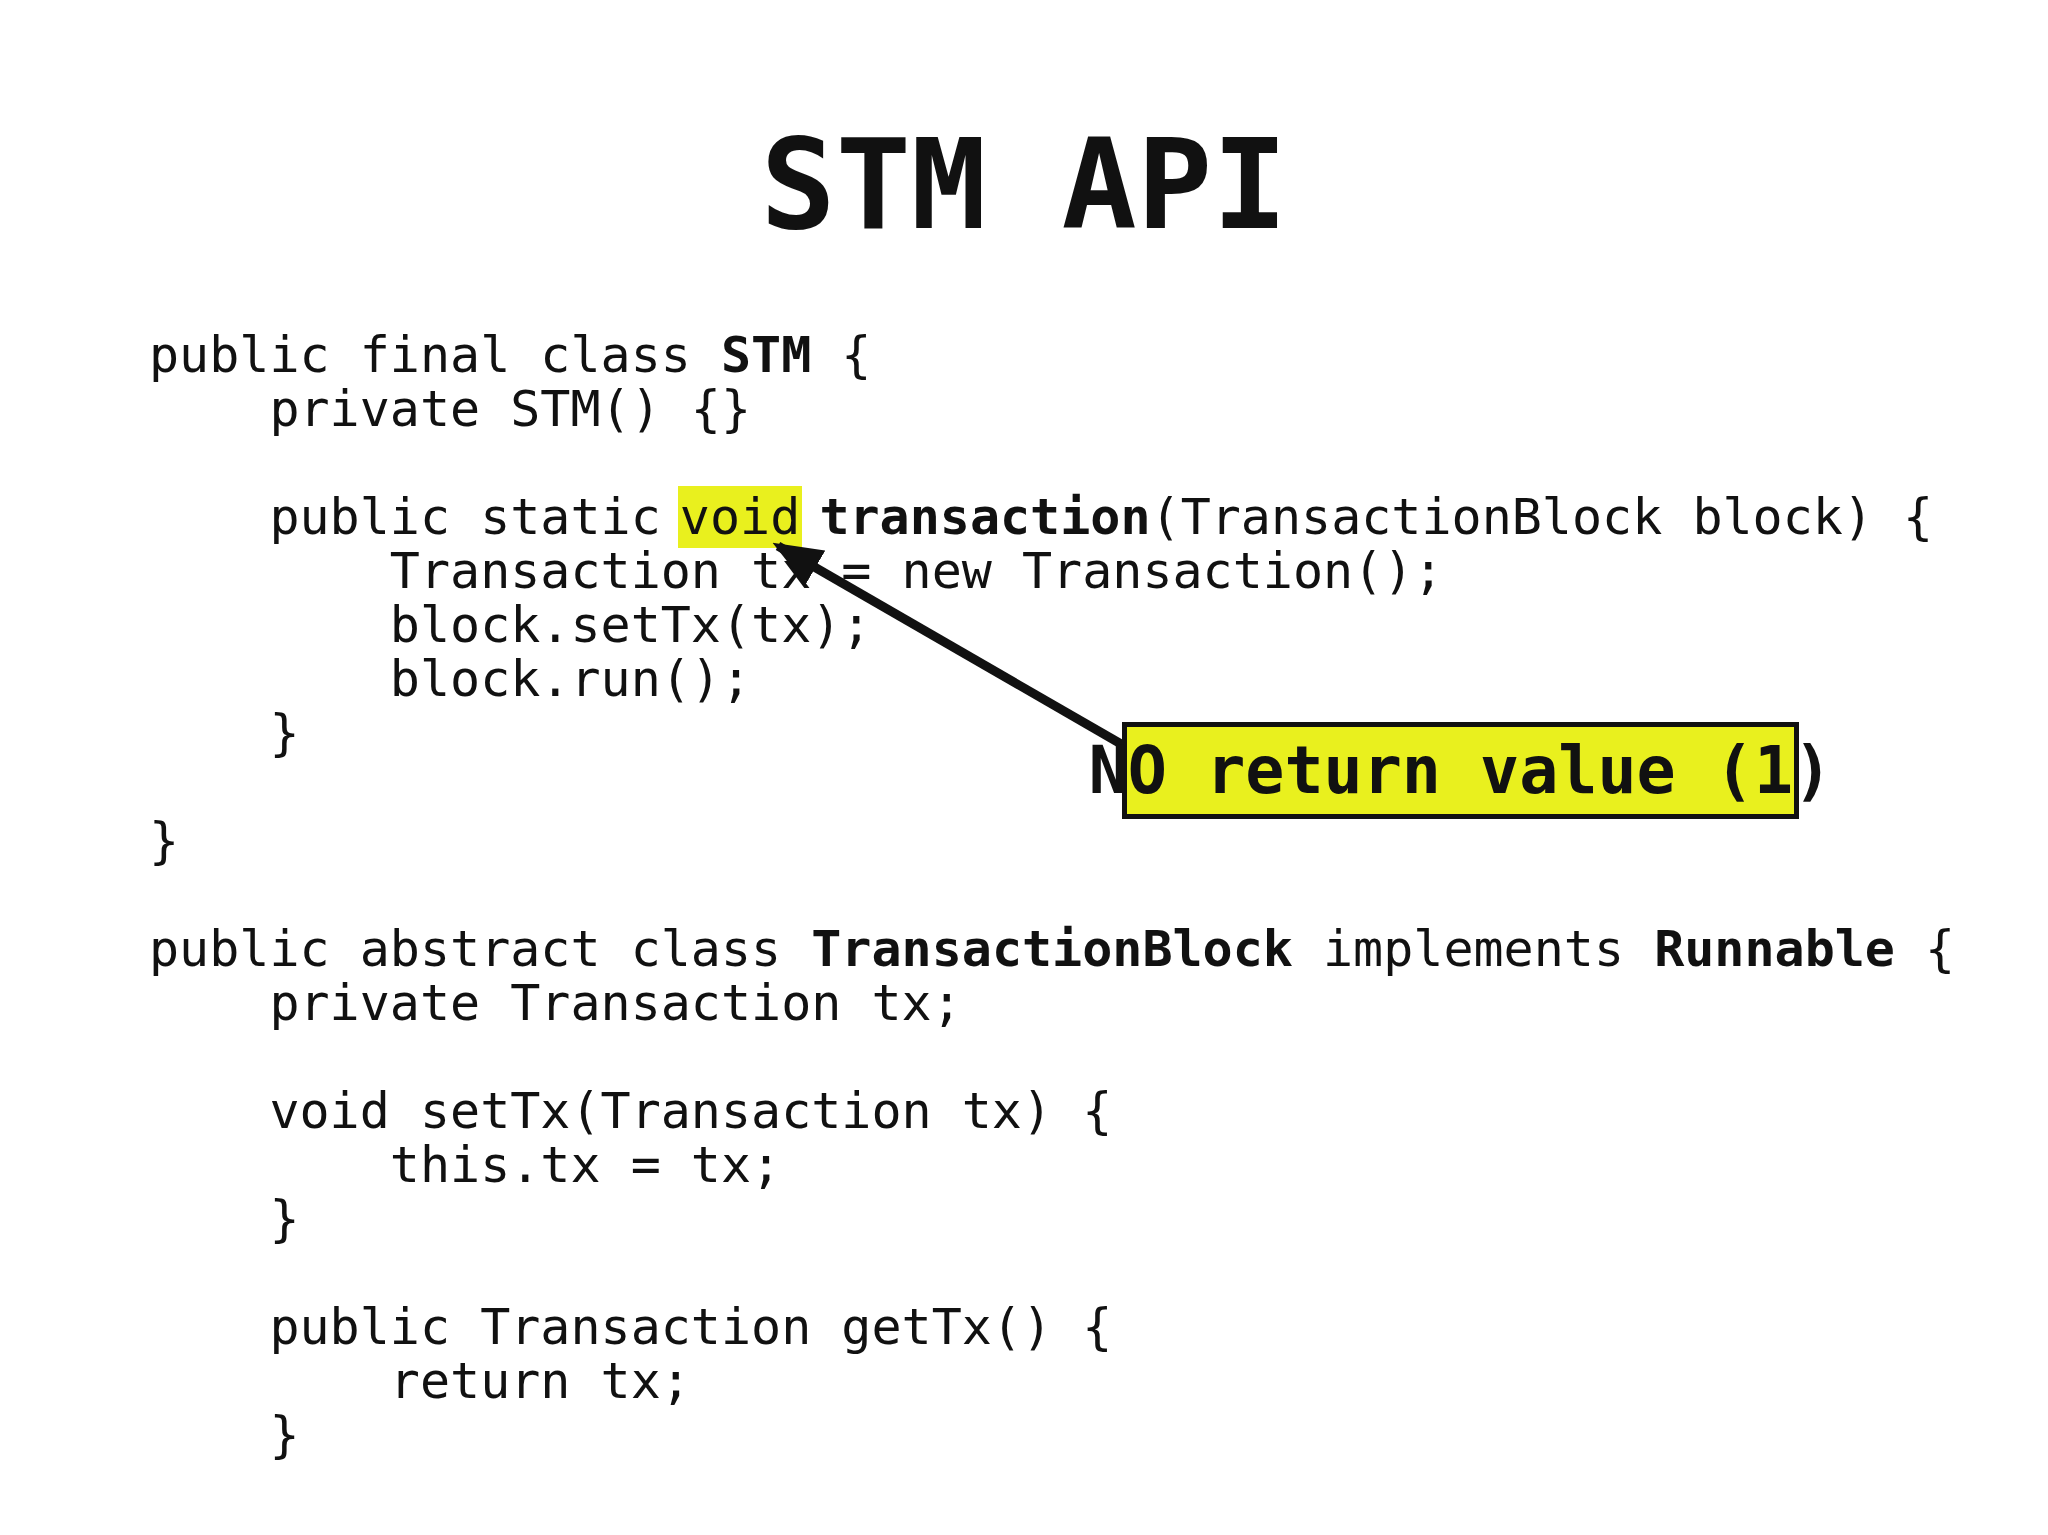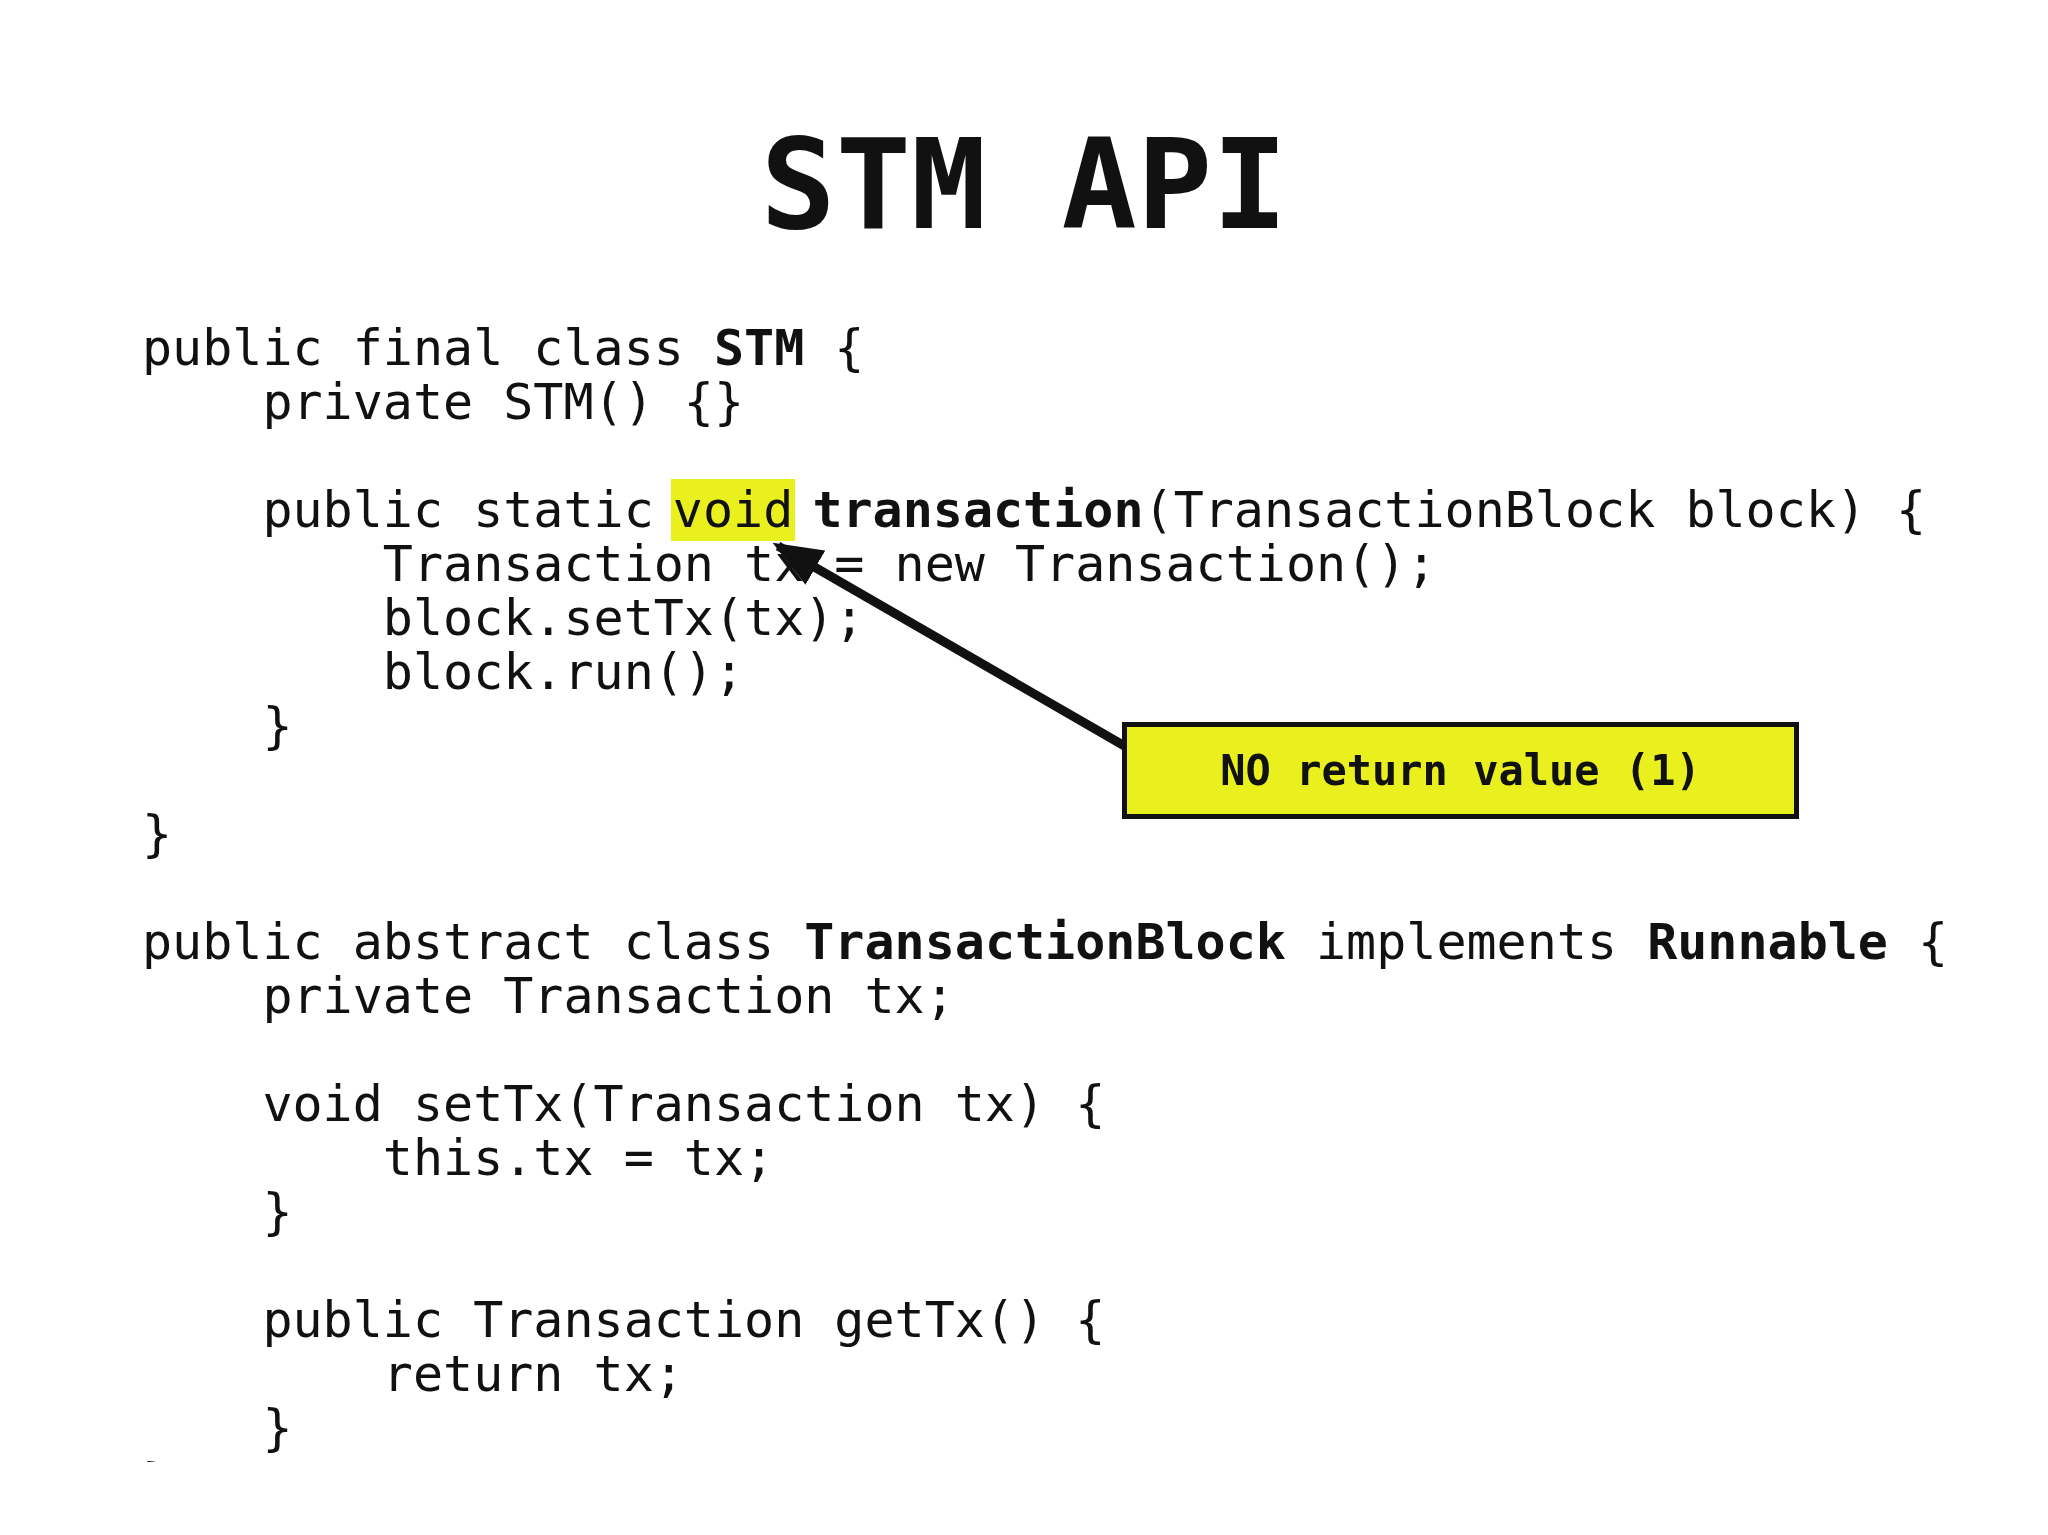--- a/index.html
+++ b/index.html
@@ -23,21 +23,21 @@
     font-size: 125px;
     font-weight: bold;
     line-height: 150px;
     letter-spacing: 0px;
     color: var(--ink, #111111);
   }
   .code {
     position: absolute;
     left: 133px;
     top: 312px;
-    margin: 9px;
+    margin: 16px;
     font-family: "DejaVu Sans Mono", "Liberation Mono", monospace;
     font-size: 50px;
     line-height: 54px;
     white-space: pre;
     color: var(--ink, #111111);
   }
   .code-line { height: 54px; }
   .seg.b { font-weight: bold; }
   .seg.u {
     text-decoration-thickness: 5px;
@@ -60,21 +60,21 @@
     top: 722px;
     width: 677px;
     height: 97px;
     box-sizing: border-box;
     background: var(--yellow, #e9f01e);
     border: 5px solid var(--ink, #111111);
     display: flex;
     align-items: center;
     justify-content: center;
     font-family: "DejaVu Sans Mono", "Liberation Mono", monospace;
-    font-size: 42px;
+    font-size: 65px;
     font-weight: bold;
     white-space: pre;
     color: var(--ink, #111111);
   }
 </style>
 </head>
 <body>
 
 <div class="slide" style="--yellow: #e9f01e; --ink: #111111; --bg: #ffffff;">
 

